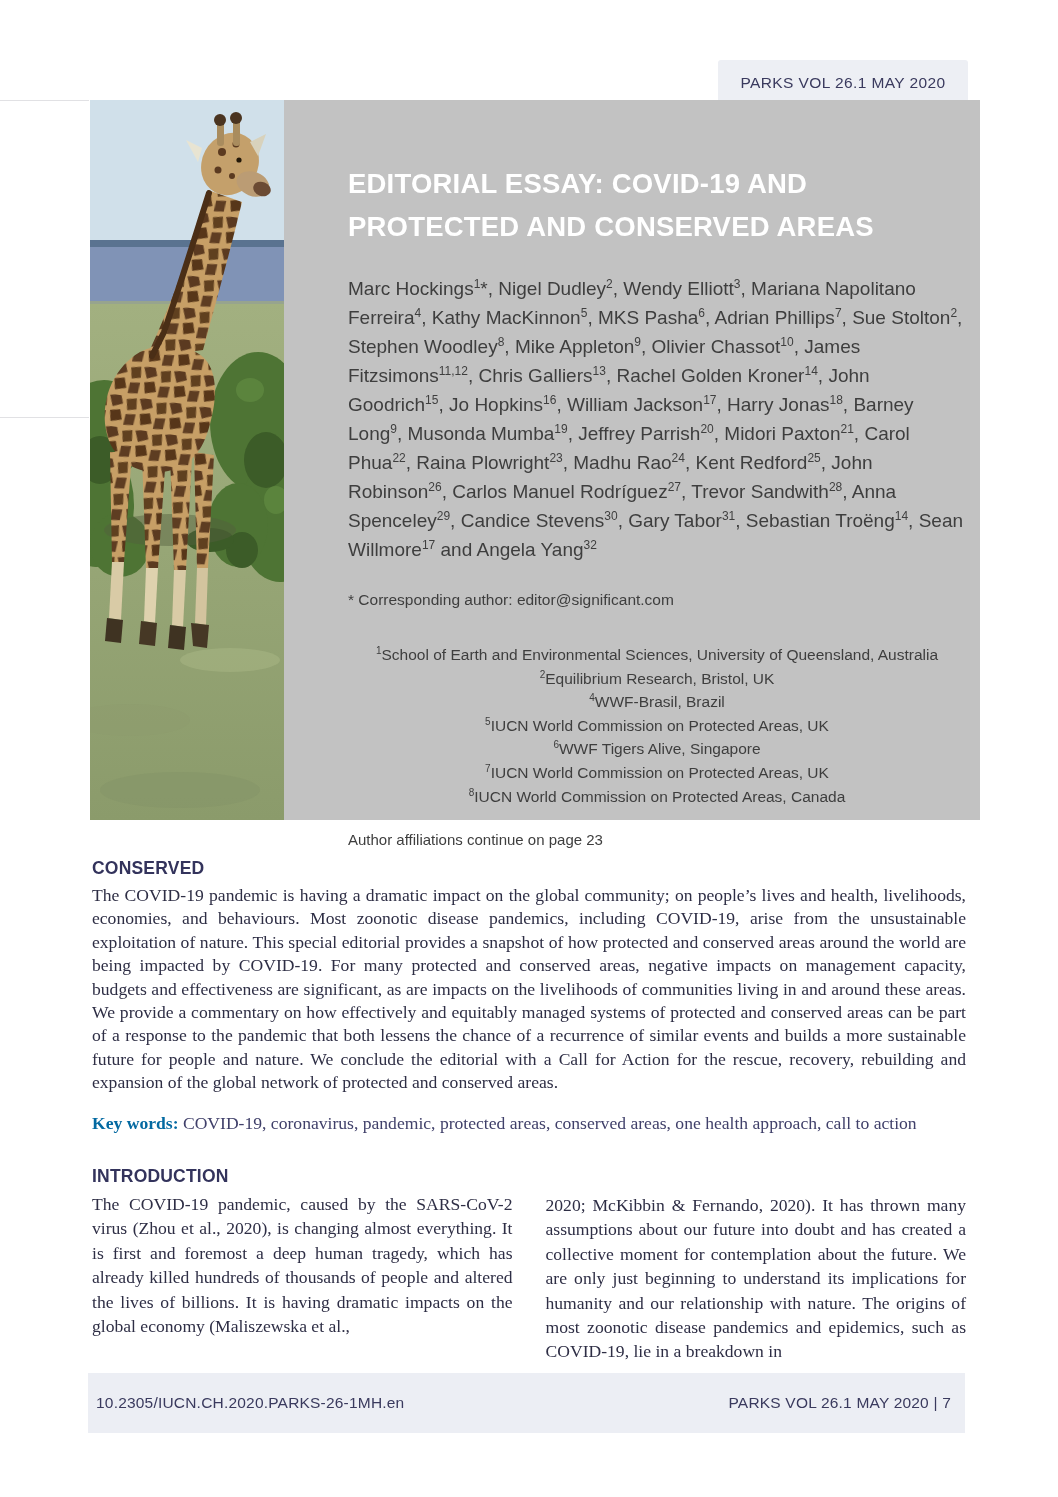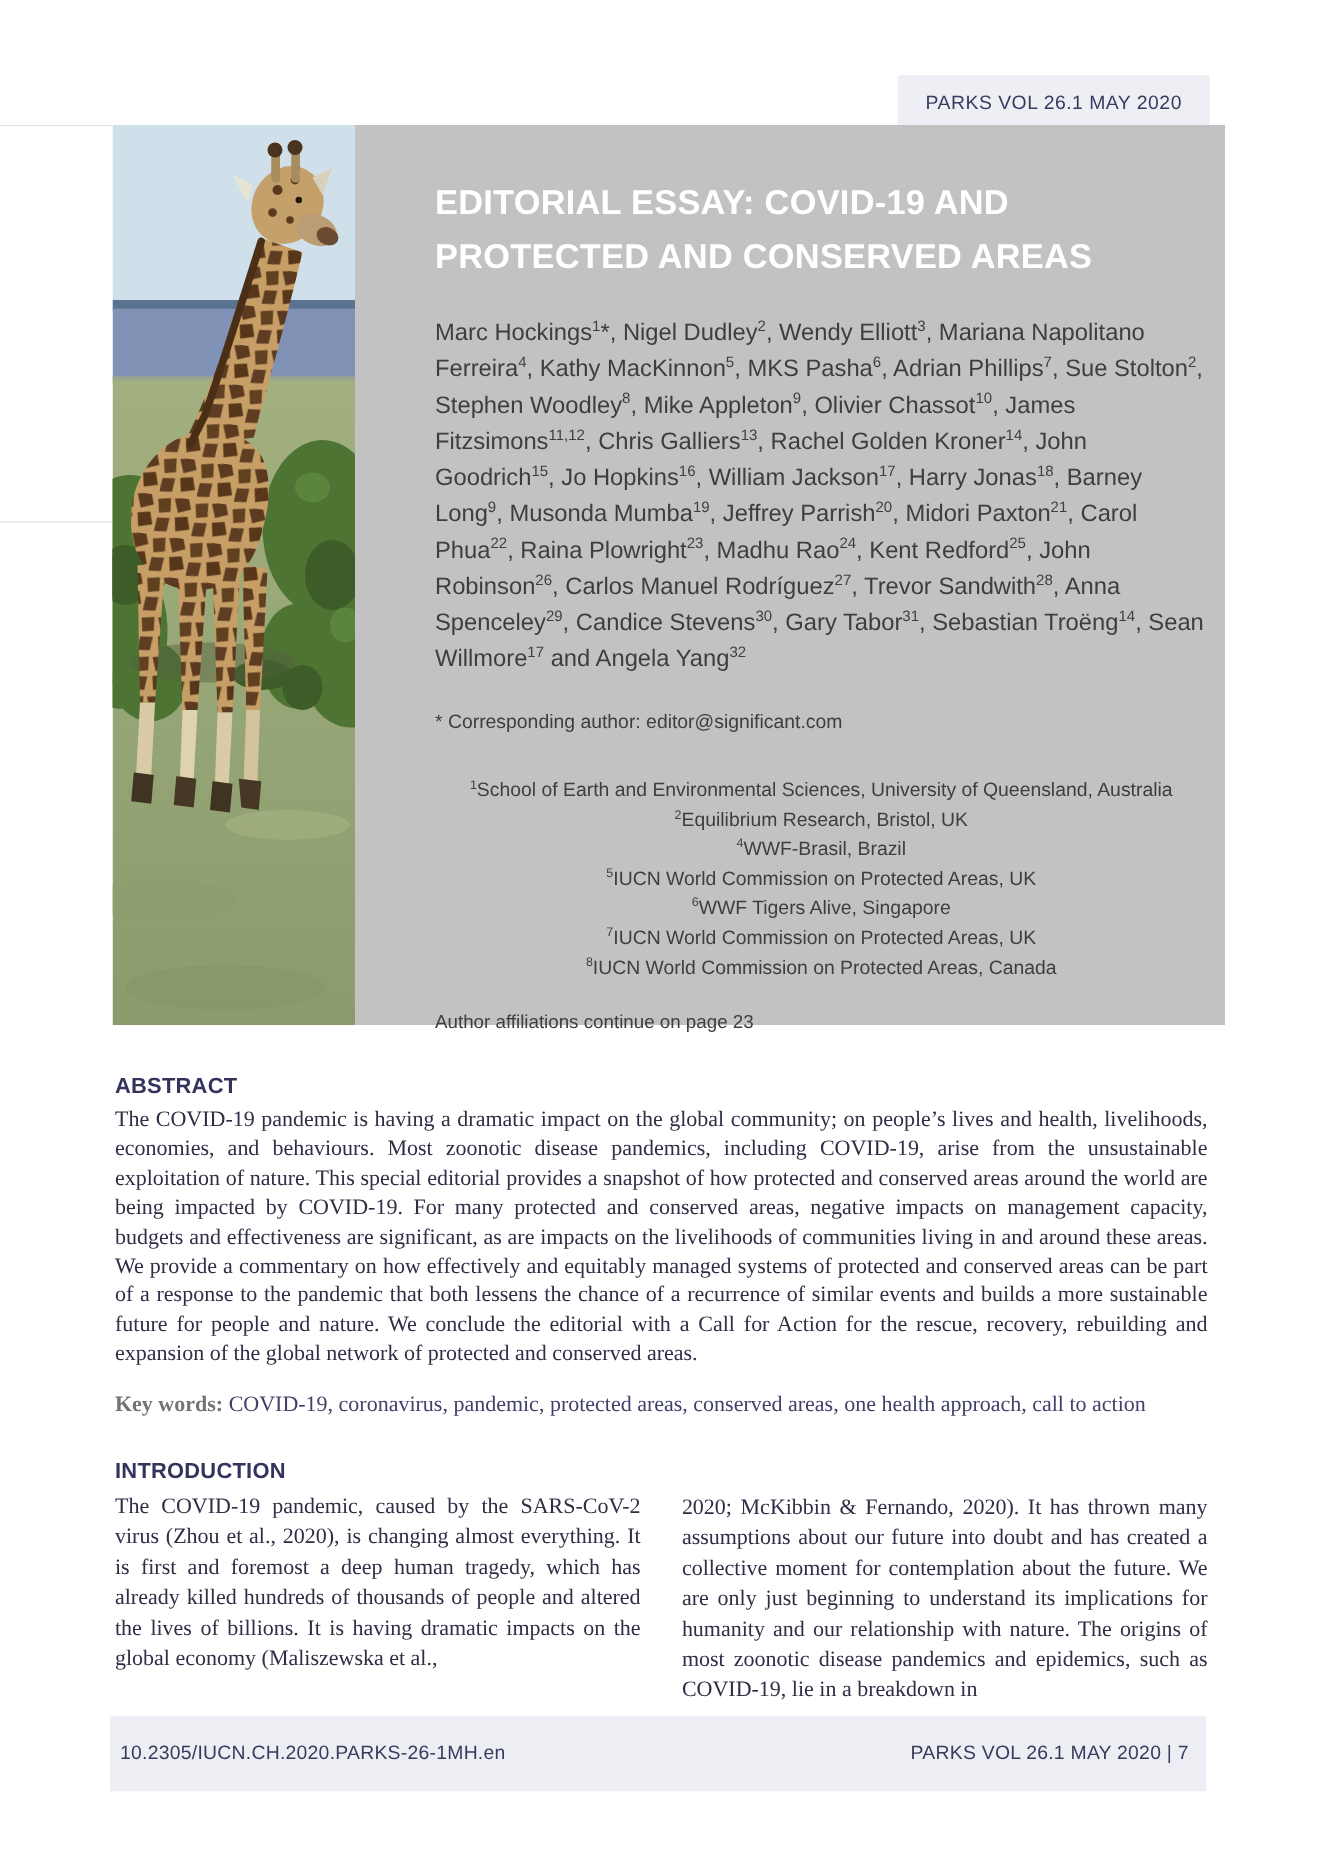--- a/index.html
+++ b/index.html
@@ -12,39 +12,39 @@
          color:#3a3a5e;font-size:15.5px;letter-spacing:.4px;}
 
   
   .left-frame{position:absolute;left:0;top:100px;width:89px;height:316px;background:#ffffff;
               border-top:1px solid #e1e1e4;border-bottom:1px solid #e1e1e4;}
 
   
   .hero{position:absolute;left:90px;top:100px;width:885px;height:720px;display:flex;}
   .photo{width:194px;height:720px;flex:0 0 194px;}
   .photo svg{display:block;width:194px;height:720px;}
-  .hero-body{flex:1;background:#c2c2c2;padding:40px 14px 0 64px;box-sizing:border-box;}
+  .hero-body{flex:1;background:#c2c2c2;padding:62px 14px 0 64px;box-sizing:border-box;}
 
   .title{margin:0;color:#ffffff;font-size:27.5px;font-weight:bold;letter-spacing:.2px;
          line-height:43px;width:612px;}
   .authors{margin:26px 0 0;width:618px;font-size:19px;line-height:29px;color:#3e3e3e;}
   .authors sup{font-size:12px;line-height:0;}
   .corr{margin:27px 0 0;font-size:15.5px;color:#3e3e3e;}
   .affils{list-style:none;margin:34px 0 0;padding:0;font-size:15.5px;line-height:23.6px;color:#3e3e3e;text-align:center;}
   .affils sup{font-size:10px;line-height:0;}
   .affil-note{margin:23px 0 0;font-size:15px;color:#3e3e3e;}
 
   
   .section-h{margin:0 0 5px;font-size:17.5px;font-weight:bold;color:#33335c;letter-spacing:.2px;}
   .serif{font-family:"Liberation Serif","DejaVu Serif",serif;font-size:17.6px;line-height:23.4px;
          text-align:justify;color:#2e2e45;margin:0;}
   .abstract{position:absolute;left:92px;top:858px;width:874px;}
   .keywords{margin:17px 0 0;font-family:"Liberation Serif","DejaVu Serif",serif;font-size:17.6px;
             line-height:23.4px;text-align:justify;color:#40406a;}
-  .keywords b{color:#737373;}
+  .keywords b{color:#0369a1;}
 
   .intro{position:absolute;left:92px;top:1166px;width:874px;display:grid;
          grid-template-columns:1fr 1fr;column-gap:33px;}
   .intro .serif{line-height:24.4px;}
   .col2{padding-top:27px;}
 
   
   .footer{position:absolute;left:88px;top:1373px;width:877px;height:60px;background:#eceef4;
           display:flex;align-items:center;justify-content:space-between;box-sizing:border-box;
           padding:0 14px 0 8px;color:#3a3a5e;font-size:15.5px;letter-spacing:.2px;}
@@ -166,21 +166,21 @@
           <li><sup>5</sup>IUCN World Commission on Protected Areas, UK</li>
           <li><sup>6</sup>WWF Tigers Alive, Singapore</li>
           <li><sup>7</sup>IUCN World Commission on Protected Areas, UK</li>
           <li><sup>8</sup>IUCN World Commission on Protected Areas, Canada</li>
         </ul>
       <p class="affil-note">Author affiliations continue on page 23</p>
     </div>
   </div>
 
   <section class="abstract">
-    <h2 class="section-h">ABSTRACT</h2>
+    <h2 class="section-h">CONSERVED</h2>
     <p class="serif">The COVID-19 pandemic is having a dramatic impact on the global community; on people’s lives and health, livelihoods, economies, and behaviours. Most zoonotic disease pandemics, including COVID-19, arise from the unsustainable exploitation of nature. This special editorial provides a snapshot of how protected and conserved areas around the world are being impacted by COVID-19. For many protected and conserved areas, negative impacts on management capacity, budgets and effectiveness are significant, as are impacts on the livelihoods of communities living in and around these areas. We provide a commentary on how effectively and equitably managed systems of protected and conserved areas can be part of a response to the pandemic that both lessens the chance of a recurrence of similar events and builds a more sustainable future for people and nature. We conclude the editorial with a Call for Action for the rescue, recovery, rebuilding and expansion of the global network of protected and conserved areas.</p>
     <p class="keywords"><b>Key words:</b> <span>COVID-19, coronavirus, pandemic, protected areas, conserved areas, one health approach, call to action</span></p>
   </section>
 
   <section class="intro">
     <div class="col1">
       <h2 class="section-h">INTRODUCTION</h2>
       <p class="serif">The COVID-19 pandemic, caused by the SARS-CoV-2 virus (Zhou et al., 2020), is changing almost everything. It is first and foremost a deep human tragedy, which has already killed hundreds of thousands of people and altered the lives of billions. It is having dramatic impacts on the global economy (Maliszewska et al.,</p>
     </div>
     <div class="col2">

